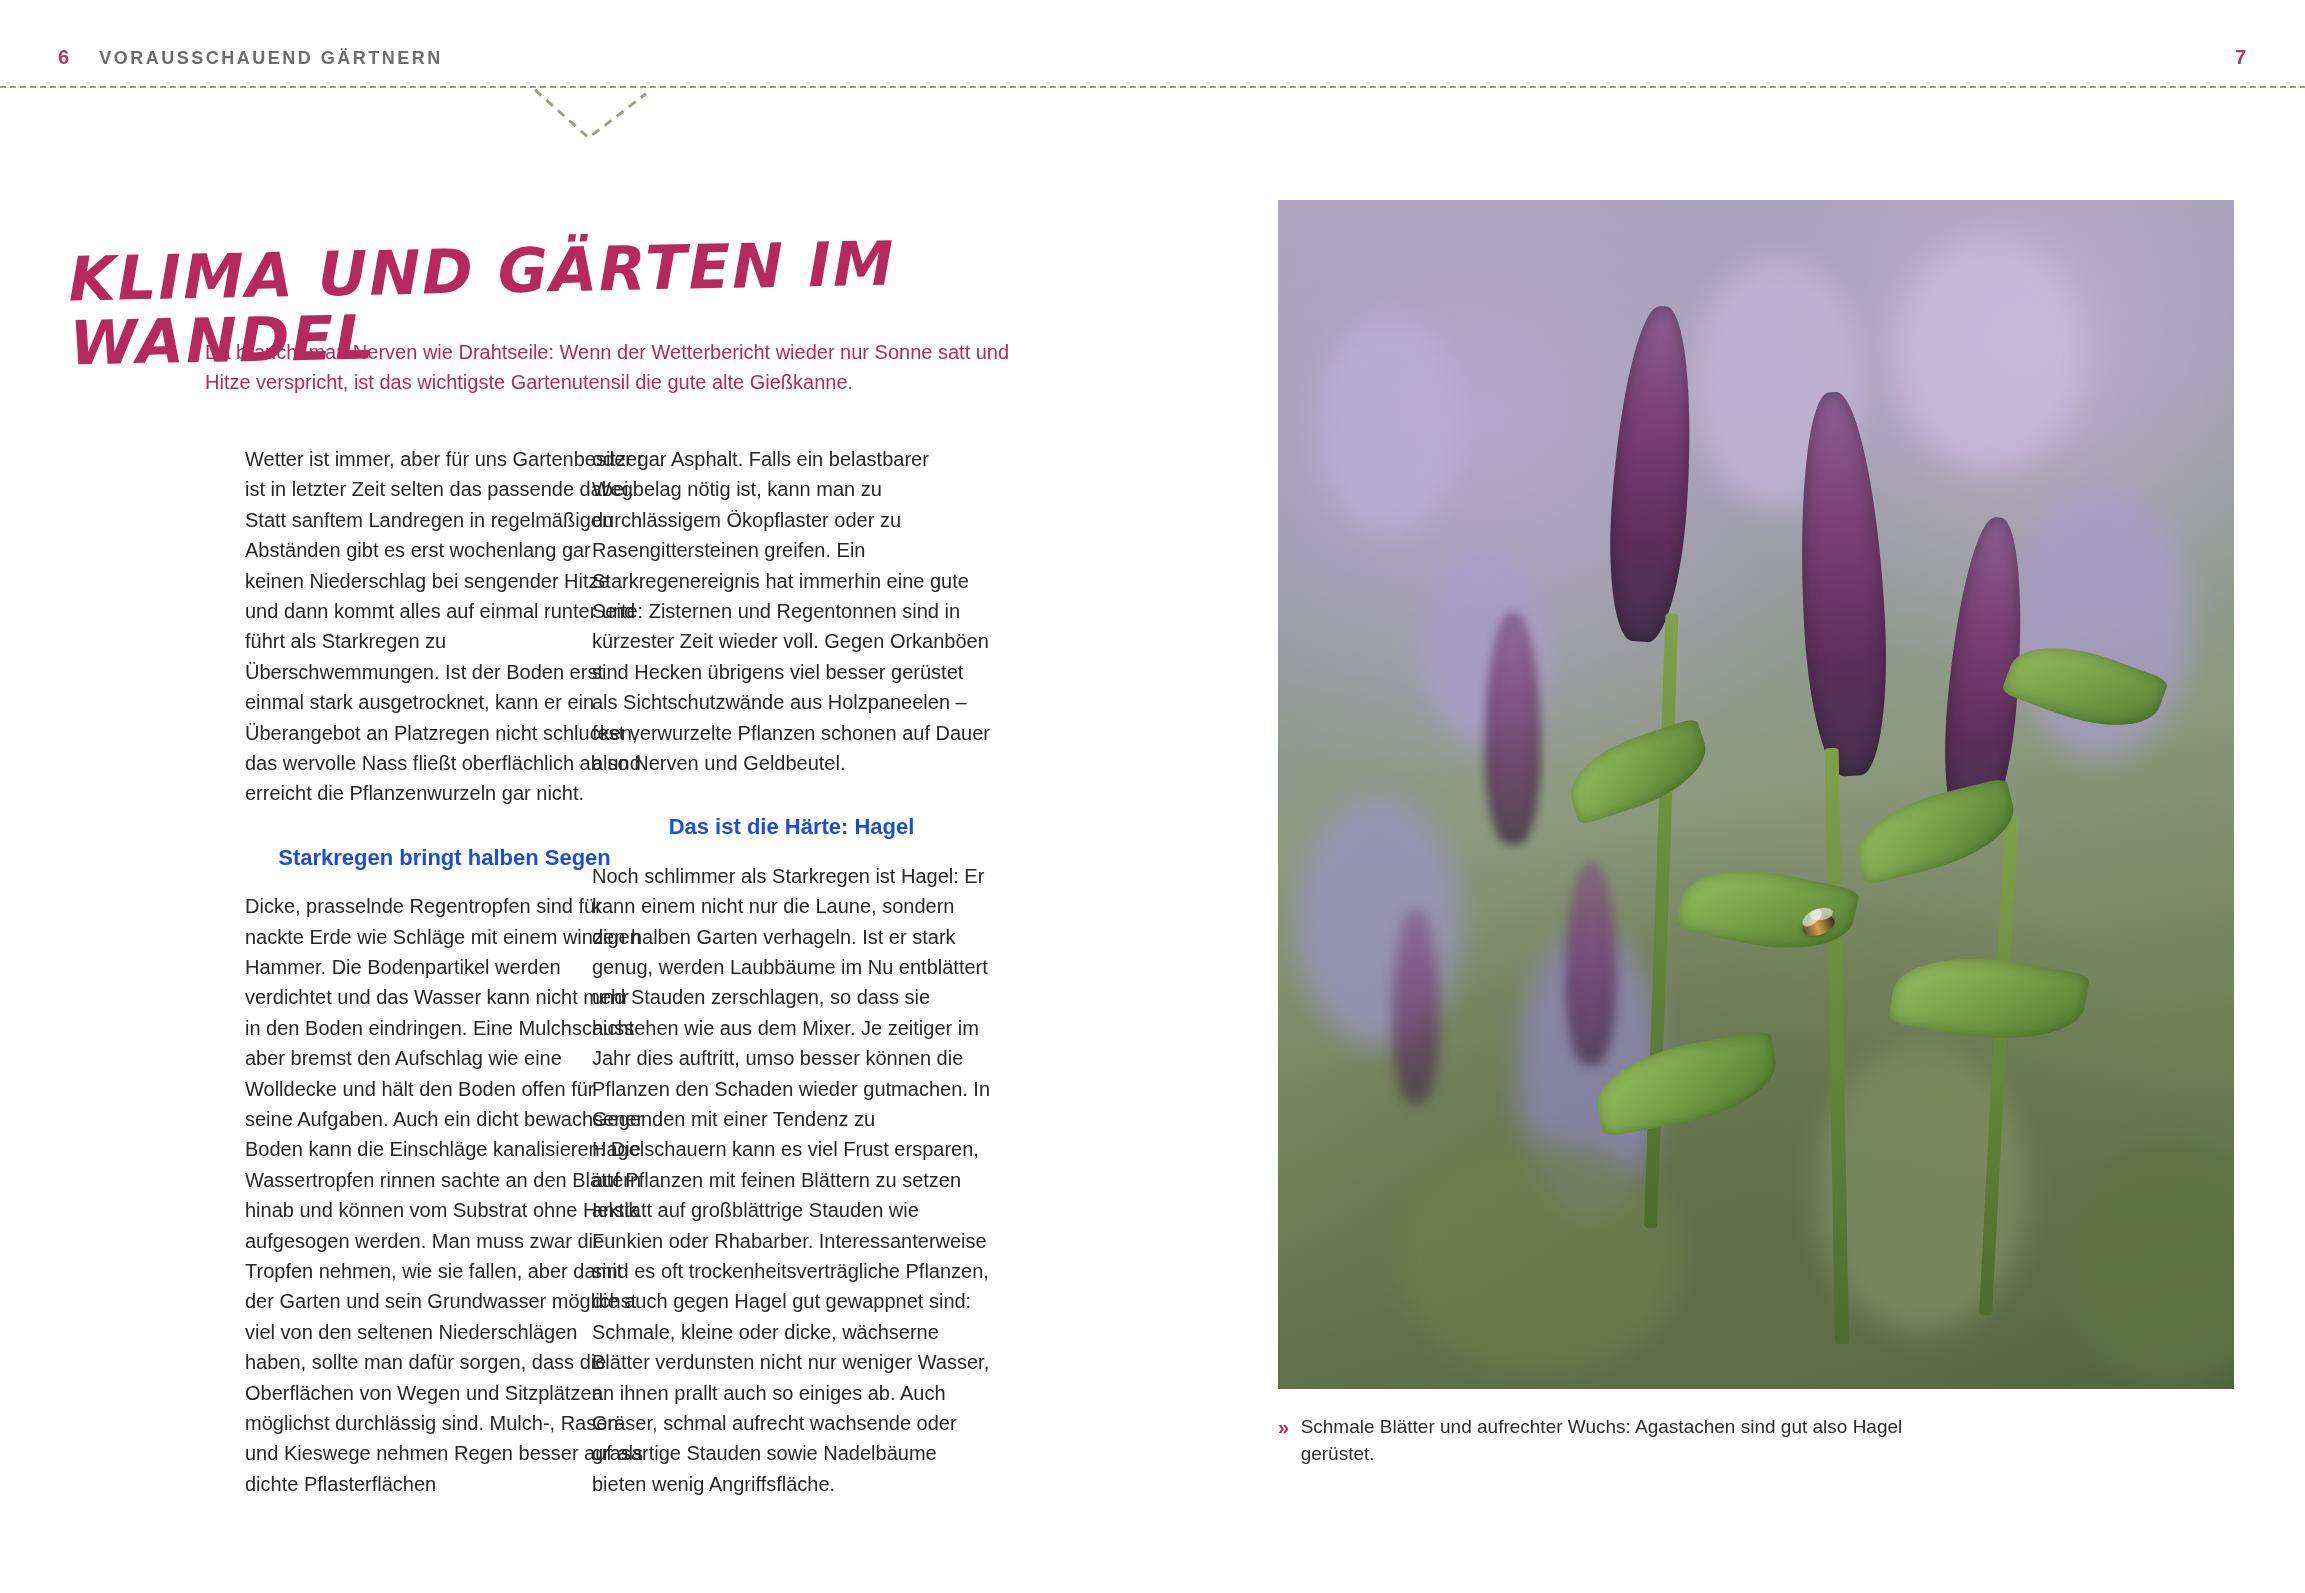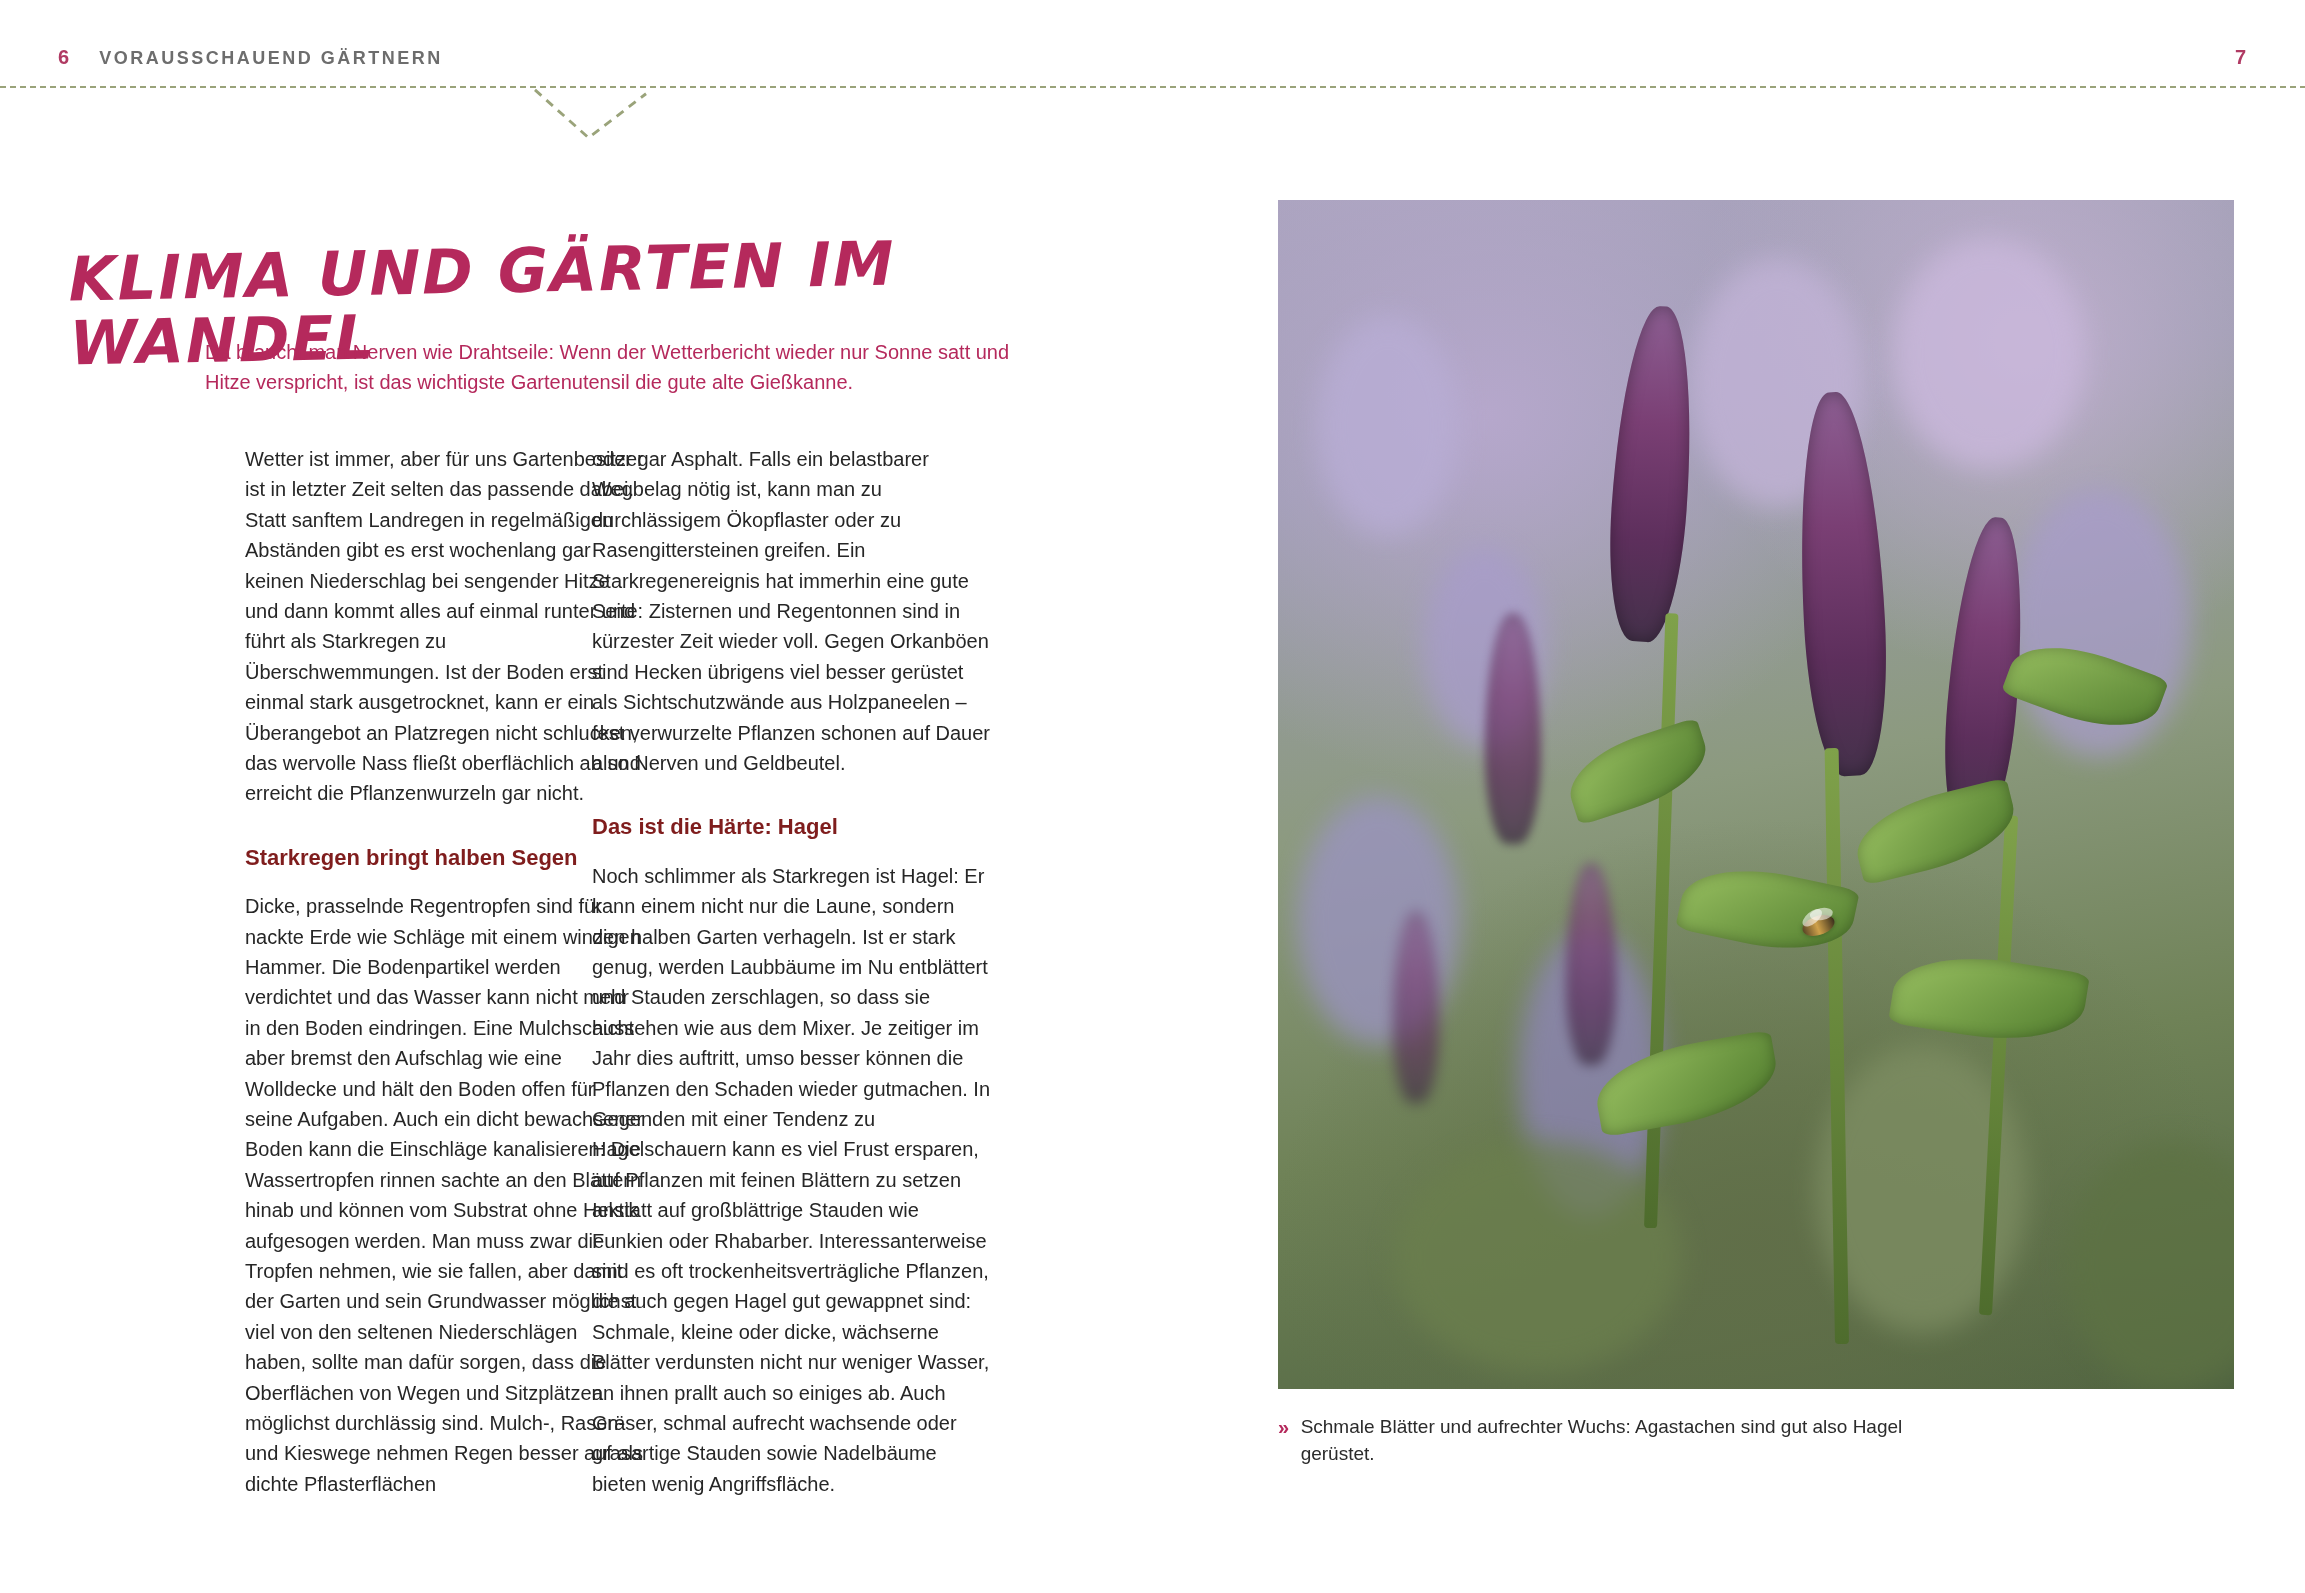--- a/index.html
+++ b/index.html
@@ -108,25 +108,26 @@
     line-height: 1.52;
     color: #262626;
     text-align: left;
   }
   .col.left  { left: 205px; margin-left: 40px; }
   .col.right { left: 592px; }
 
   .col p { margin: 0 0 0 0; }
 
   .subhead {
-    color: #7f1d1d;
+    color: #1d4ed8;
     font-weight: 700;
     font-size: 22px;
     margin: 35px 0 19px 0;
     line-height: 1.3;
+    text-align: center;
   }
 
   
   .photo {
     position: absolute;
     left: 1278px;
     top: 200px;
     width: 956px;
     height: 1189px;
     overflow: hidden;

